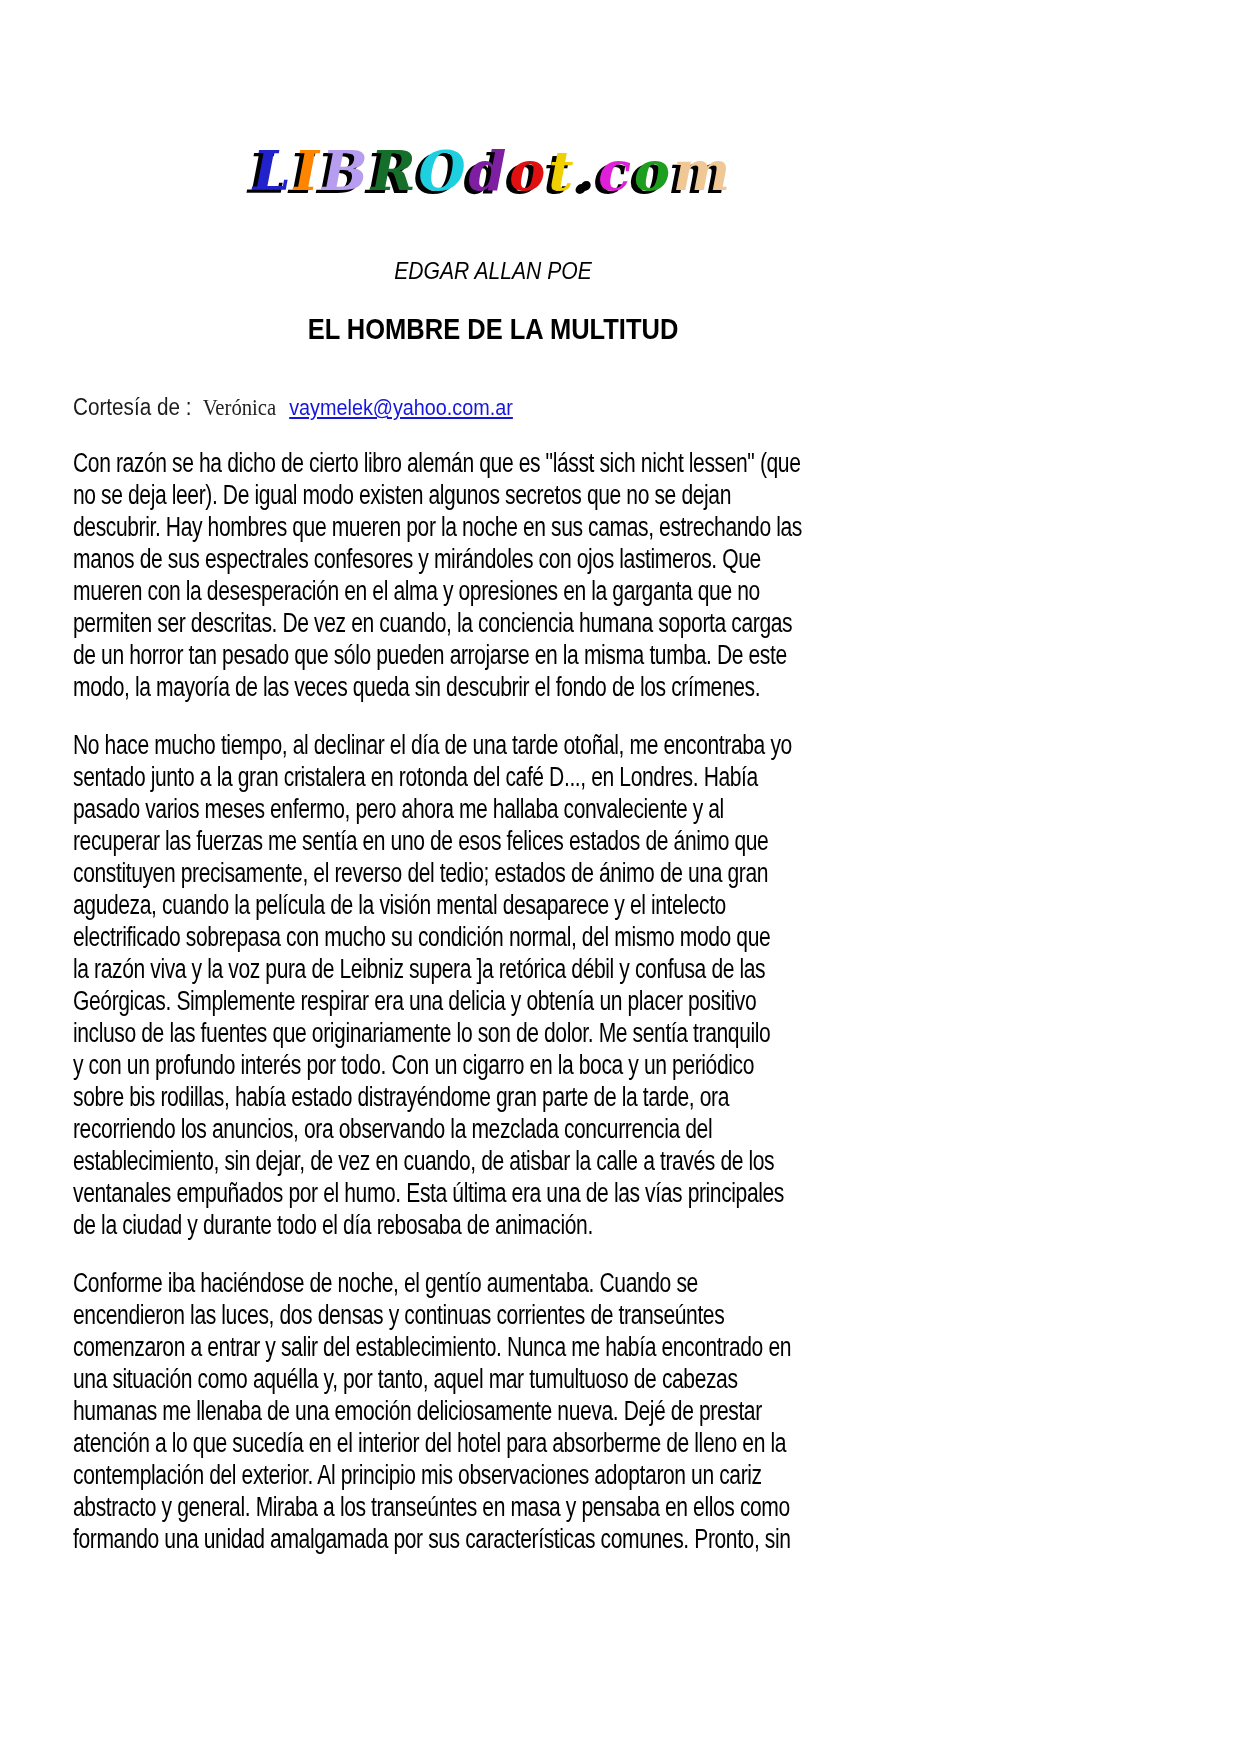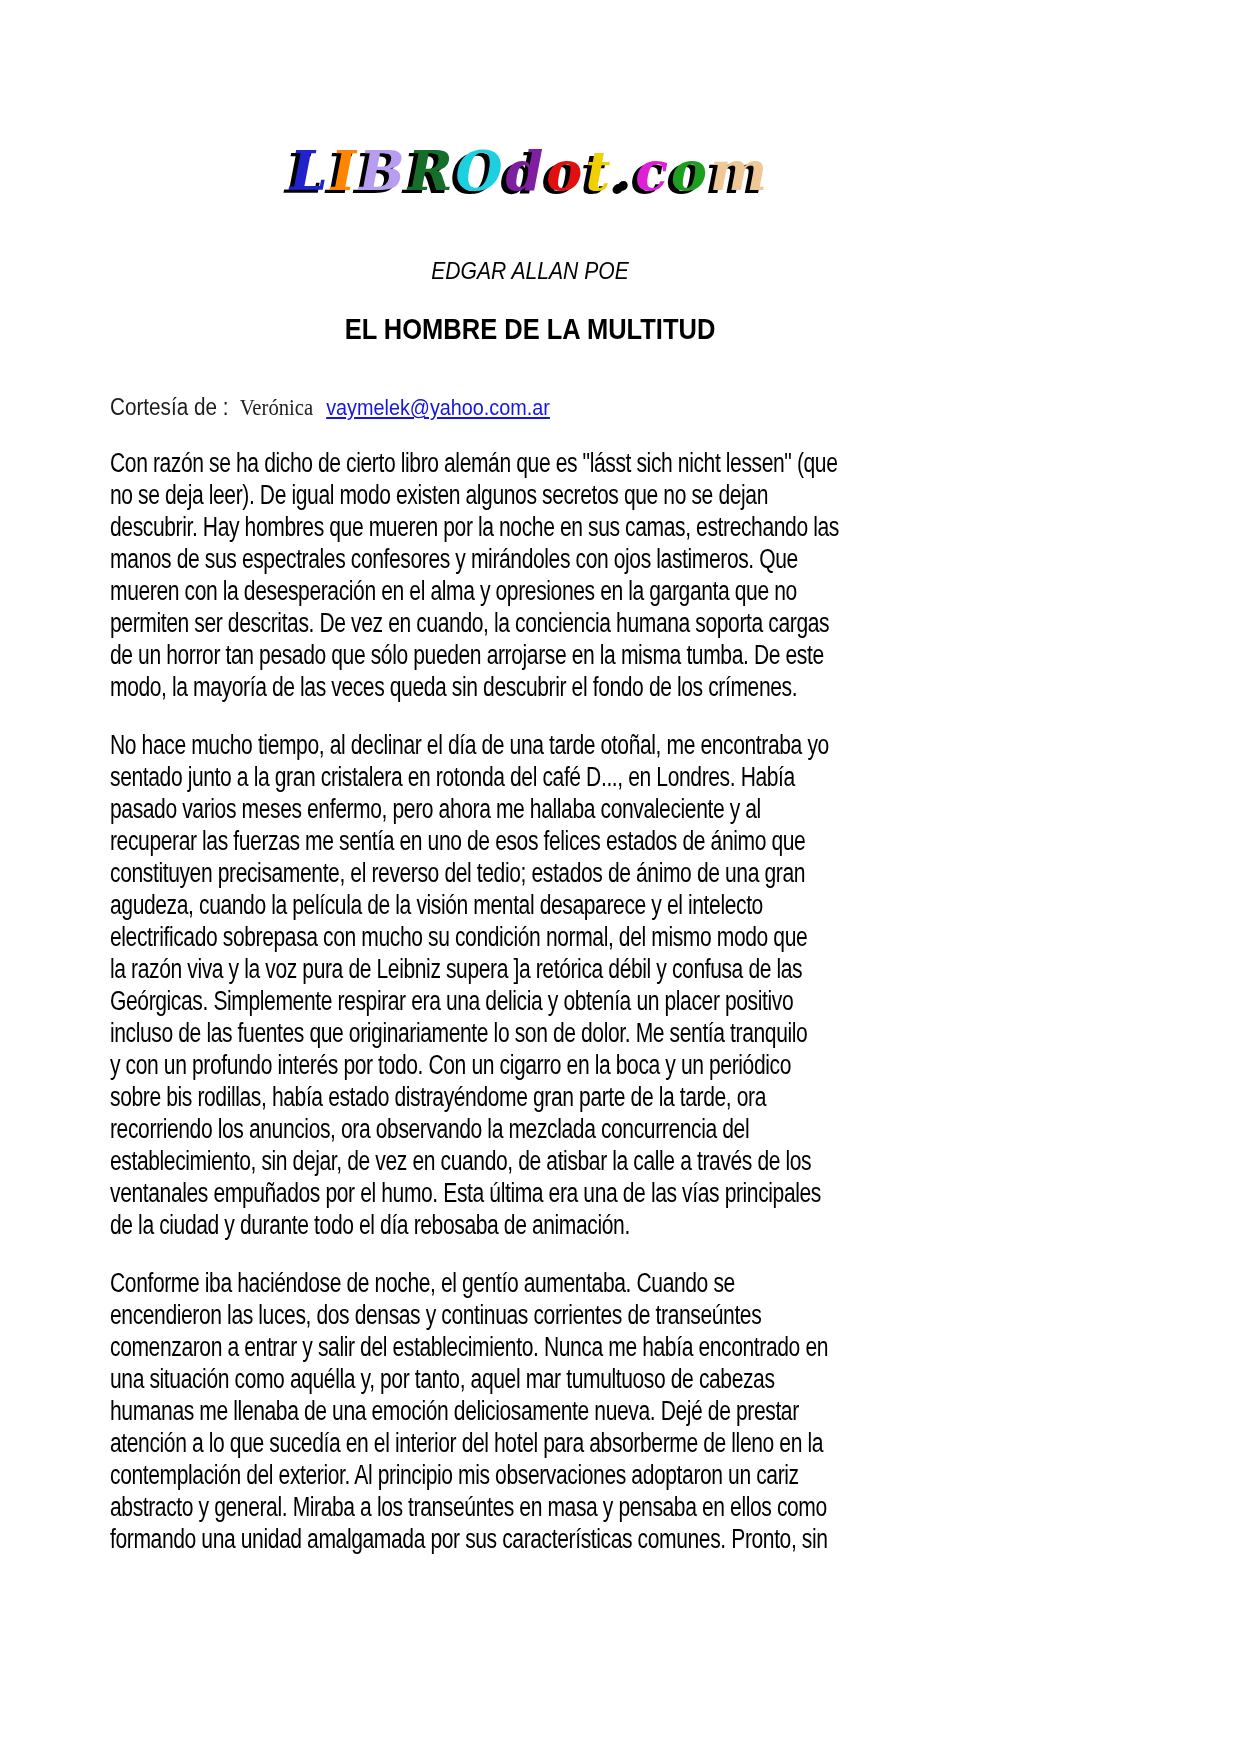--- a/index.html
+++ b/index.html
@@ -6,21 +6,21 @@
   .page {
     position: relative;
     width: 1240px;
     height: 1755px;
     background: #ffffff;
     color: #000000;
     font-family: "Liberation Sans", sans-serif;
     overflow: hidden;
   }
   .content {
-    padding: 140px 0 0 110px;
+    padding: 140px 0 0 73px;
     width: 840px;
   }
   .logo {
     font-family: "DejaVu Serif", serif;
     font-style: italic;
     font-weight: bold;
     font-size: 54px;
     line-height: 1.15;
     text-align: center;
     letter-spacing: 3px;

